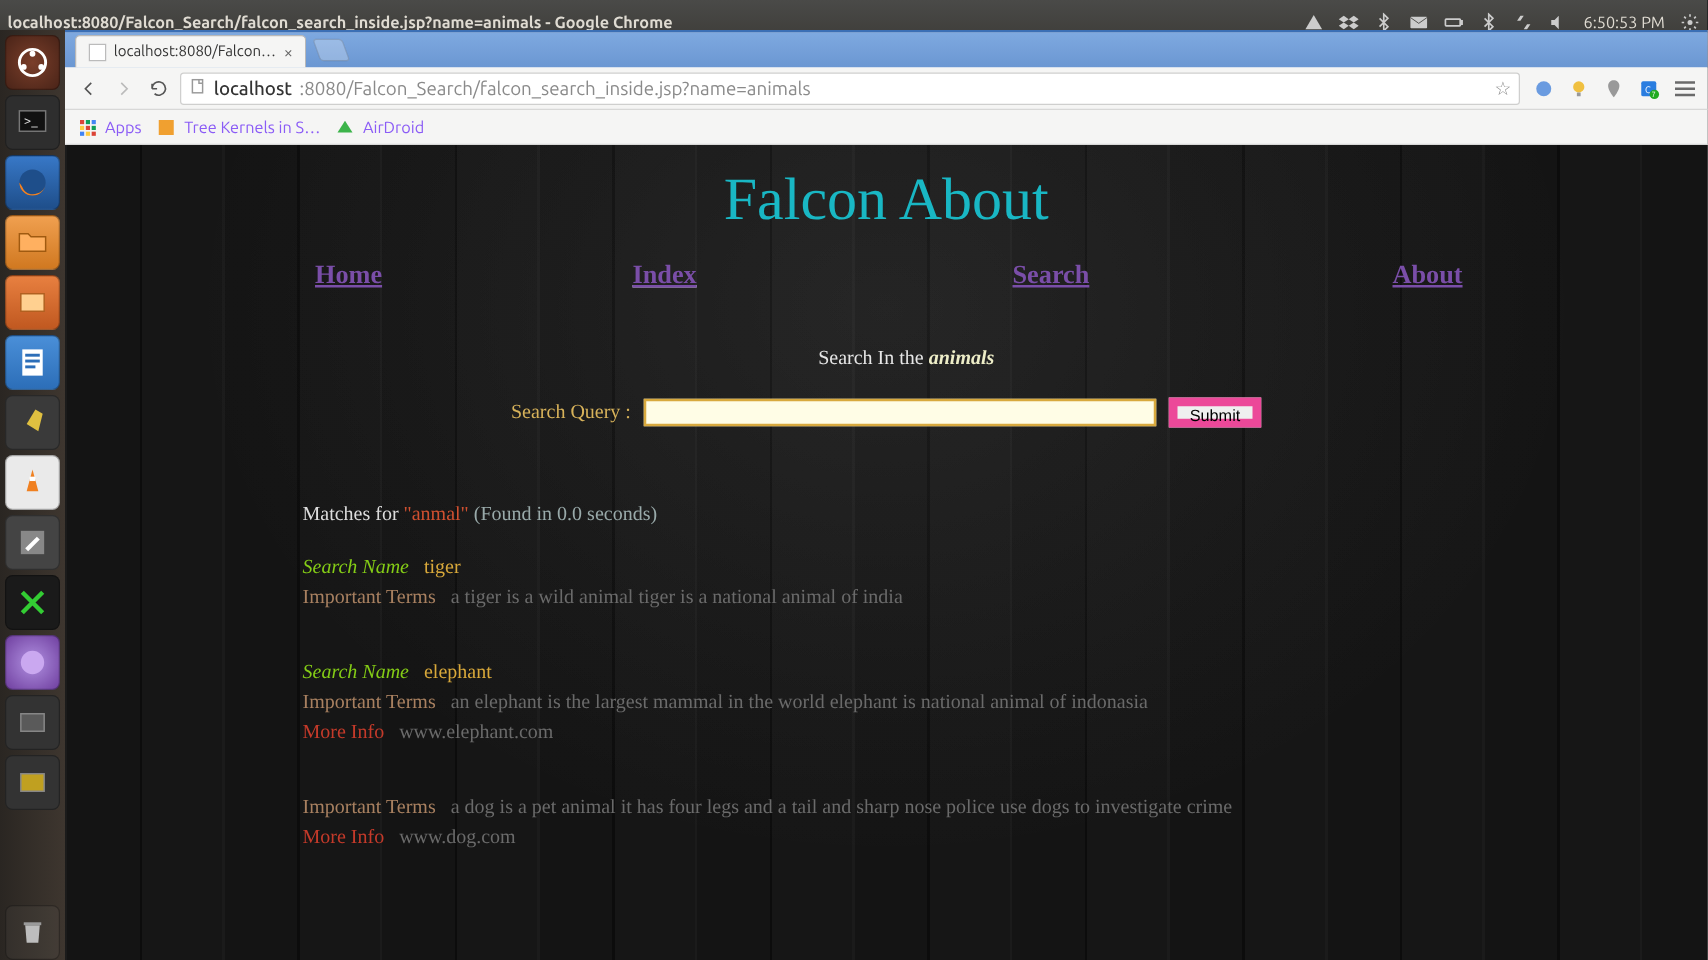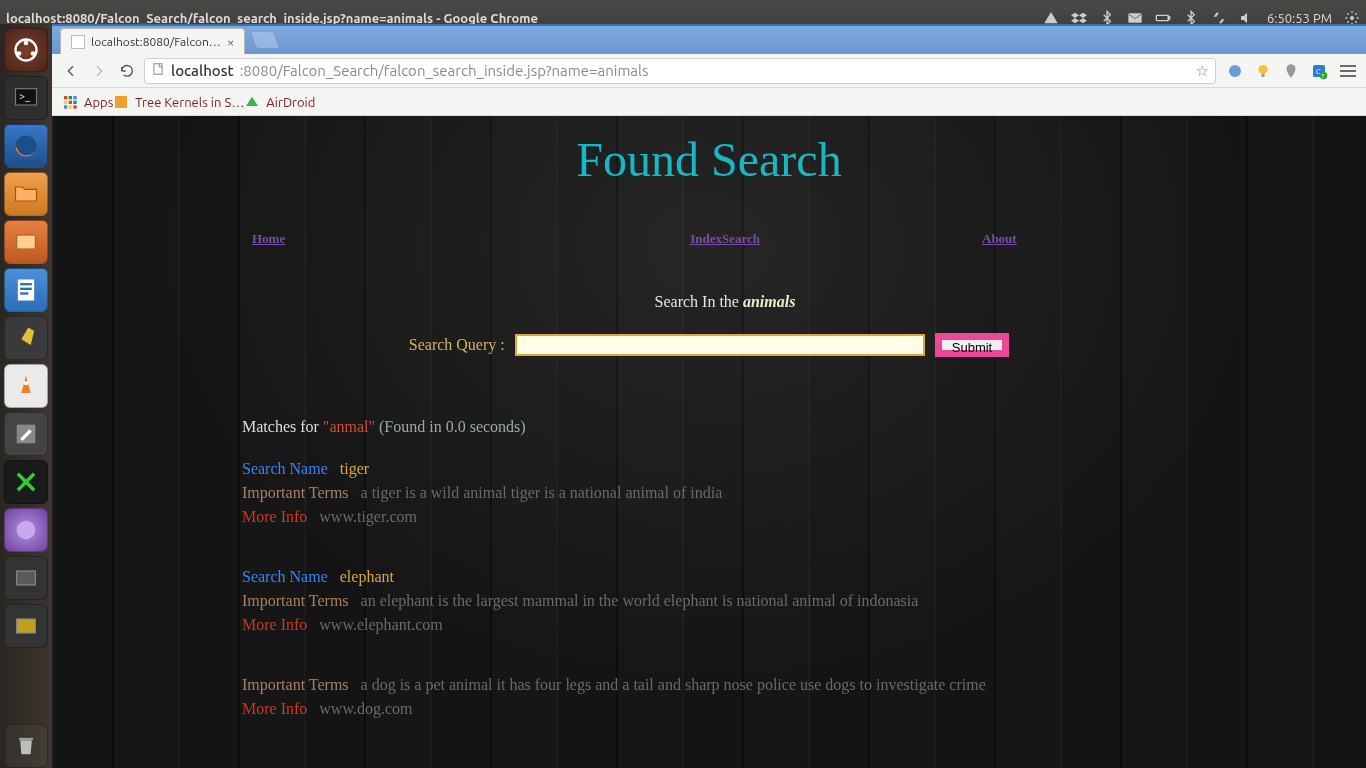--- a/index.html
+++ b/index.html
@@ -119,23 +119,23 @@
 .omnibox .urlrest { color: #8a8a8a; }
 .omnibox .star { margin-left: auto; color: #888; }
 .exticons { display: flex; align-items: center; gap: 10px; padding: 0 4px; }
 .ext { width: 18px; height: 18px; display: flex; align-items: center; justify-content: center; }
 .menu3 { width: 20px; display: flex; flex-direction: column; gap: 3px; padding: 0 2px; }
 .menu3 span { height: 2px; background: #6a6a6a; }
 .bookmarks {
   height: 28px;
   background: #f5f5f4;
   border-bottom: 1px solid #d8d8d7;
-  display: flex; align-items: center; gap: 0;
+  display: flex; align-items: center; gap: 12px;
   padding: 0 10px;
-  font-size: 13px; color: #7f1d1d;
+  font-size: 13px; color: #8b5cf6;
 }
 .bm { display: flex; align-items: center; gap: 6px; }
 .bm .bic { width: 16px; height: 16px; display: inline-flex; align-items: center; justify-content: center; }
 
 .viewport {
   flex: 1;
   position: relative;
   overflow: hidden;
   background: #0e0e0e;
 }
@@ -157,28 +157,29 @@
 }
 .ptitle {
   text-align: center;
   font-size: 48px;
   color: #19b7c4;
   padding-top: 16px;
   font-weight: normal;
 }
 .navlinks {
   display: flex;
-  margin-top: 44px;
+  margin-top: 20px;
   padding: 0 170px;
-  font-size: 13px;
+  font-size: 21px;
   font-weight: bold;
+  gap: 44px;
 }
 .navlinks a { color: #7a4ea8; text-decoration: underline; }
 .navlinks .c1 { flex: 0 0 240px; text-align: left; padding-left: 30px;}
-.navlinks .c2 { flex: 0 0 260px; text-align: right; text-decoration: underline;}
+.navlinks .c2 { flex: 0 0 260px; text-align: left; text-decoration: underline;}
 .navlinks .c3 { flex: 0 0 260px; text-align: left;}
 .navlinks .c4 { flex: 1; text-align: left;}
 .searchhdr {
   text-align: center;
   margin-top: 46px;
   font-size: 16px;
   color: #e6e6e6;
   padding-left: 32px;
 }
 .searchhdr .cat { font-style: italic; font-weight: bold; color: #eeeec8; }
@@ -204,21 +205,21 @@
 .results {
   margin: 58px 0 0 190px;
   font-size: 16px;
   line-height: 1.5;
 }
 .matches { color: #ddd; }
 .matches .qterm { color: #d05030; }
 .matches .timing { color: #9aa; }
 .rblock { margin-top: 18px; }
 .rline { margin-top: 0; }
-.lbl-sn { color: #3b82f6; }
+.lbl-sn { color: #84cc16; font-style: italic; }
 .val-sn { color: #d8a83a; }
 .lbl-it { color: #a88060; }
 .val-it { color: #6a6a6a; }
 .lbl-mi { color: #c43a2a; }
 .val-mi { color: #6a6a6a; }
 </style>
 </head>
 <body>
 
 <div class="sysbar">
@@ -471,21 +472,21 @@
             <path d="M3 18L12 4l9 14z" fill="#3cb44a"></path>
           </svg>
         </span>
       <span>AirDroid</span>
     </div>
   </div>
 
   <div class="viewport">
     <div class="wood"></div>
     <div class="page">
-      <h1 class="ptitle">Found Search</h1>
+      <h1 class="ptitle">Falcon About</h1>
       <div class="navlinks">
         <div class="c1"><a href="#">Home</a></div>
         <div class="c2"><a href="#">Index</a></div>
         <div class="c3"><a href="#">Search</a></div>
         <div class="c4"><a href="#">About</a></div>
       </div>
       <div class="searchhdr">
         <span>Search In the </span><span class="cat">animals</span>
       </div>
       <div class="searchrow">
@@ -494,21 +495,20 @@
         <button class="submitbtn">Submit</button>
       </div>
       <div class="results">
         <div class="matches">
           <span>Matches for </span><span class="qterm">"anmal"</span><span class="timing"> (Found in 0.0 seconds)</span>
         </div>
 
         <div class="rblock">
           <div class="rline"><span class="lbl-sn">Search Name</span>&nbsp;&nbsp;&nbsp;<span class="val-sn">tiger</span></div>
           <div class="rline"><span class="lbl-it">Important Terms</span>&nbsp;&nbsp;&nbsp;<span class="val-it">a tiger is a wild animal tiger is a national animal of india</span></div>
-          <div class="rline"><span class="lbl-mi">More Info</span>&nbsp;&nbsp;&nbsp;<span class="val-mi">www.tiger.com</span></div>
         </div>
 
         <div class="rblock" style="margin-top:36px">
           <div class="rline"><span class="lbl-sn">Search Name</span>&nbsp;&nbsp;&nbsp;<span class="val-sn">elephant</span></div>
           <div class="rline"><span class="lbl-it">Important Terms</span>&nbsp;&nbsp;&nbsp;<span class="val-it">an elephant is the largest mammal in the world elephant is national animal of indonasia</span></div>
           <div class="rline"><span class="lbl-mi">More Info</span>&nbsp;&nbsp;&nbsp;<span class="val-mi">www.elephant.com</span></div>
         </div>
 
         <div class="rblock" style="margin-top:36px">
           <div class="rline"><span class="lbl-it">Important Terms</span>&nbsp;&nbsp;&nbsp;<span class="val-it">a dog is a pet animal it has four legs and a tail and sharp nose police use dogs to investigate crime</span></div>

